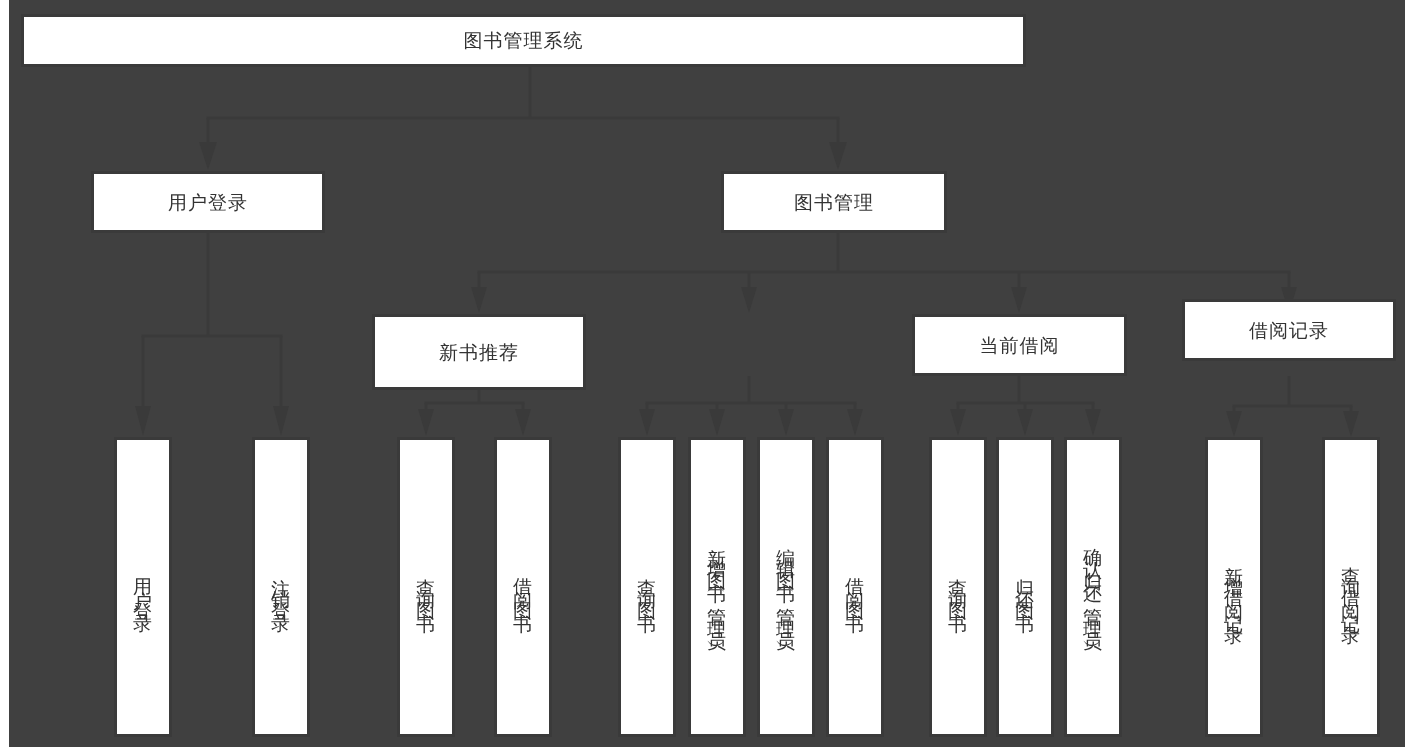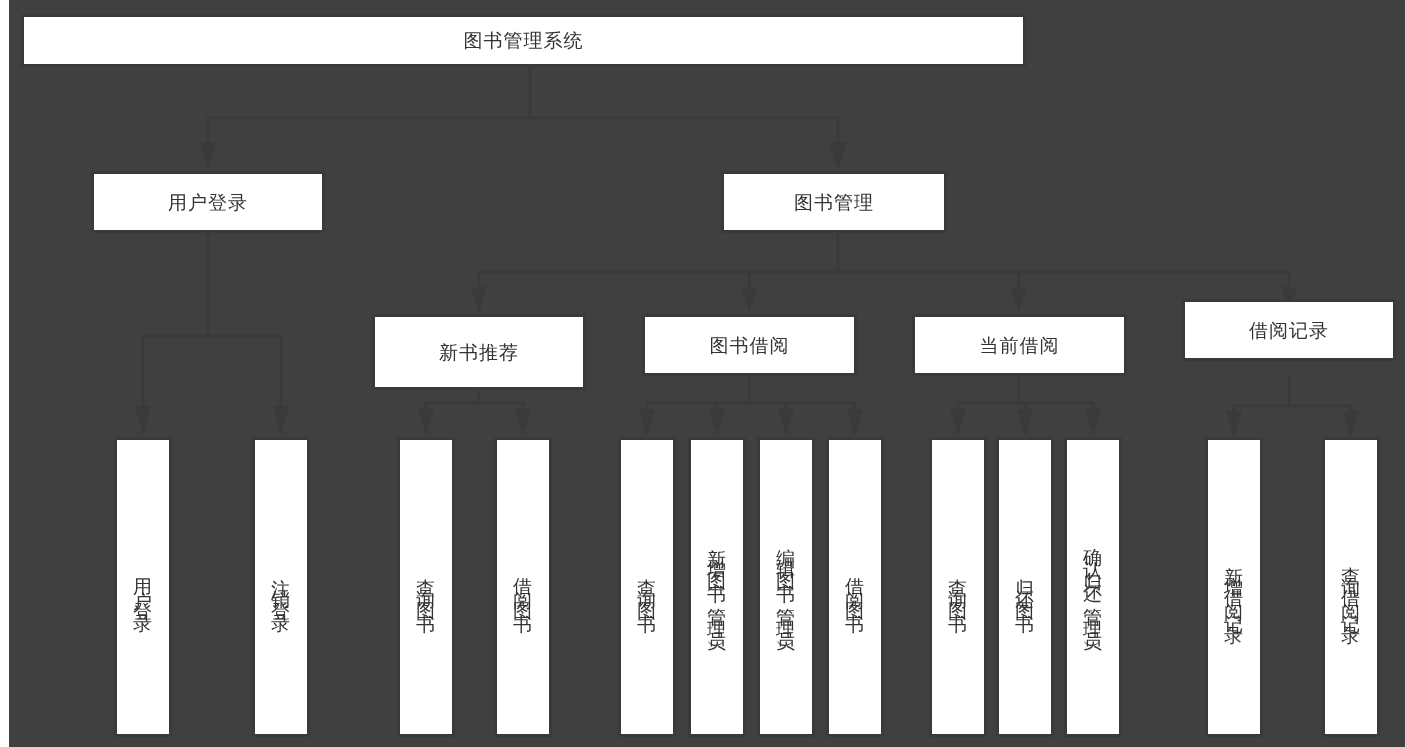--- a/index.html
+++ b/index.html
@@ -120,21 +120,20 @@
     <line x1="1342" y1="406" x2="1342" y2="414"></line>
     <polygon points="1334,411 1350,411 1342,437" stroke="none"></polygon>
   </svg>
 
   <div class="box" style="left:12px; top:14px; width:1005px; height:53px;">图书管理系统</div>
 
   <div class="box" style="left:82px; top:171px; width:234px; height:62px;">用户登录</div>
   <div class="box" style="left:712px; top:171px; width:226px; height:62px;">图书管理</div>
 
   <div class="box" style="left:363px; top:314px; width:214px; height:76px;">新书推荐</div>
-  <div class="box" style="left:633px; top:314px; width:215px; height:62px;">图书借阅</div>
   <div class="box" style="left:903px; top:314px; width:215px; height:62px;">当前借阅</div>
   <div class="box" style="left:1173px; top:299px; width:214px; height:62px;">借阅记录</div>
 
   <div class="box vbox" style="left:105px; top:437px; width:58px; height:300px;">用户登录</div>
   <div class="box vbox" style="left:243px; top:437px; width:58px; height:300px;">注销登录</div>
 
   <div class="box vbox" style="left:388px; top:437px; width:58px; height:300px;">查询图书</div>
   <div class="box vbox" style="left:485px; top:437px; width:58px; height:300px;">借阅图书</div>
 
   <div class="box vbox" style="left:609px; top:437px; width:58px; height:300px;">查询图书</div>

